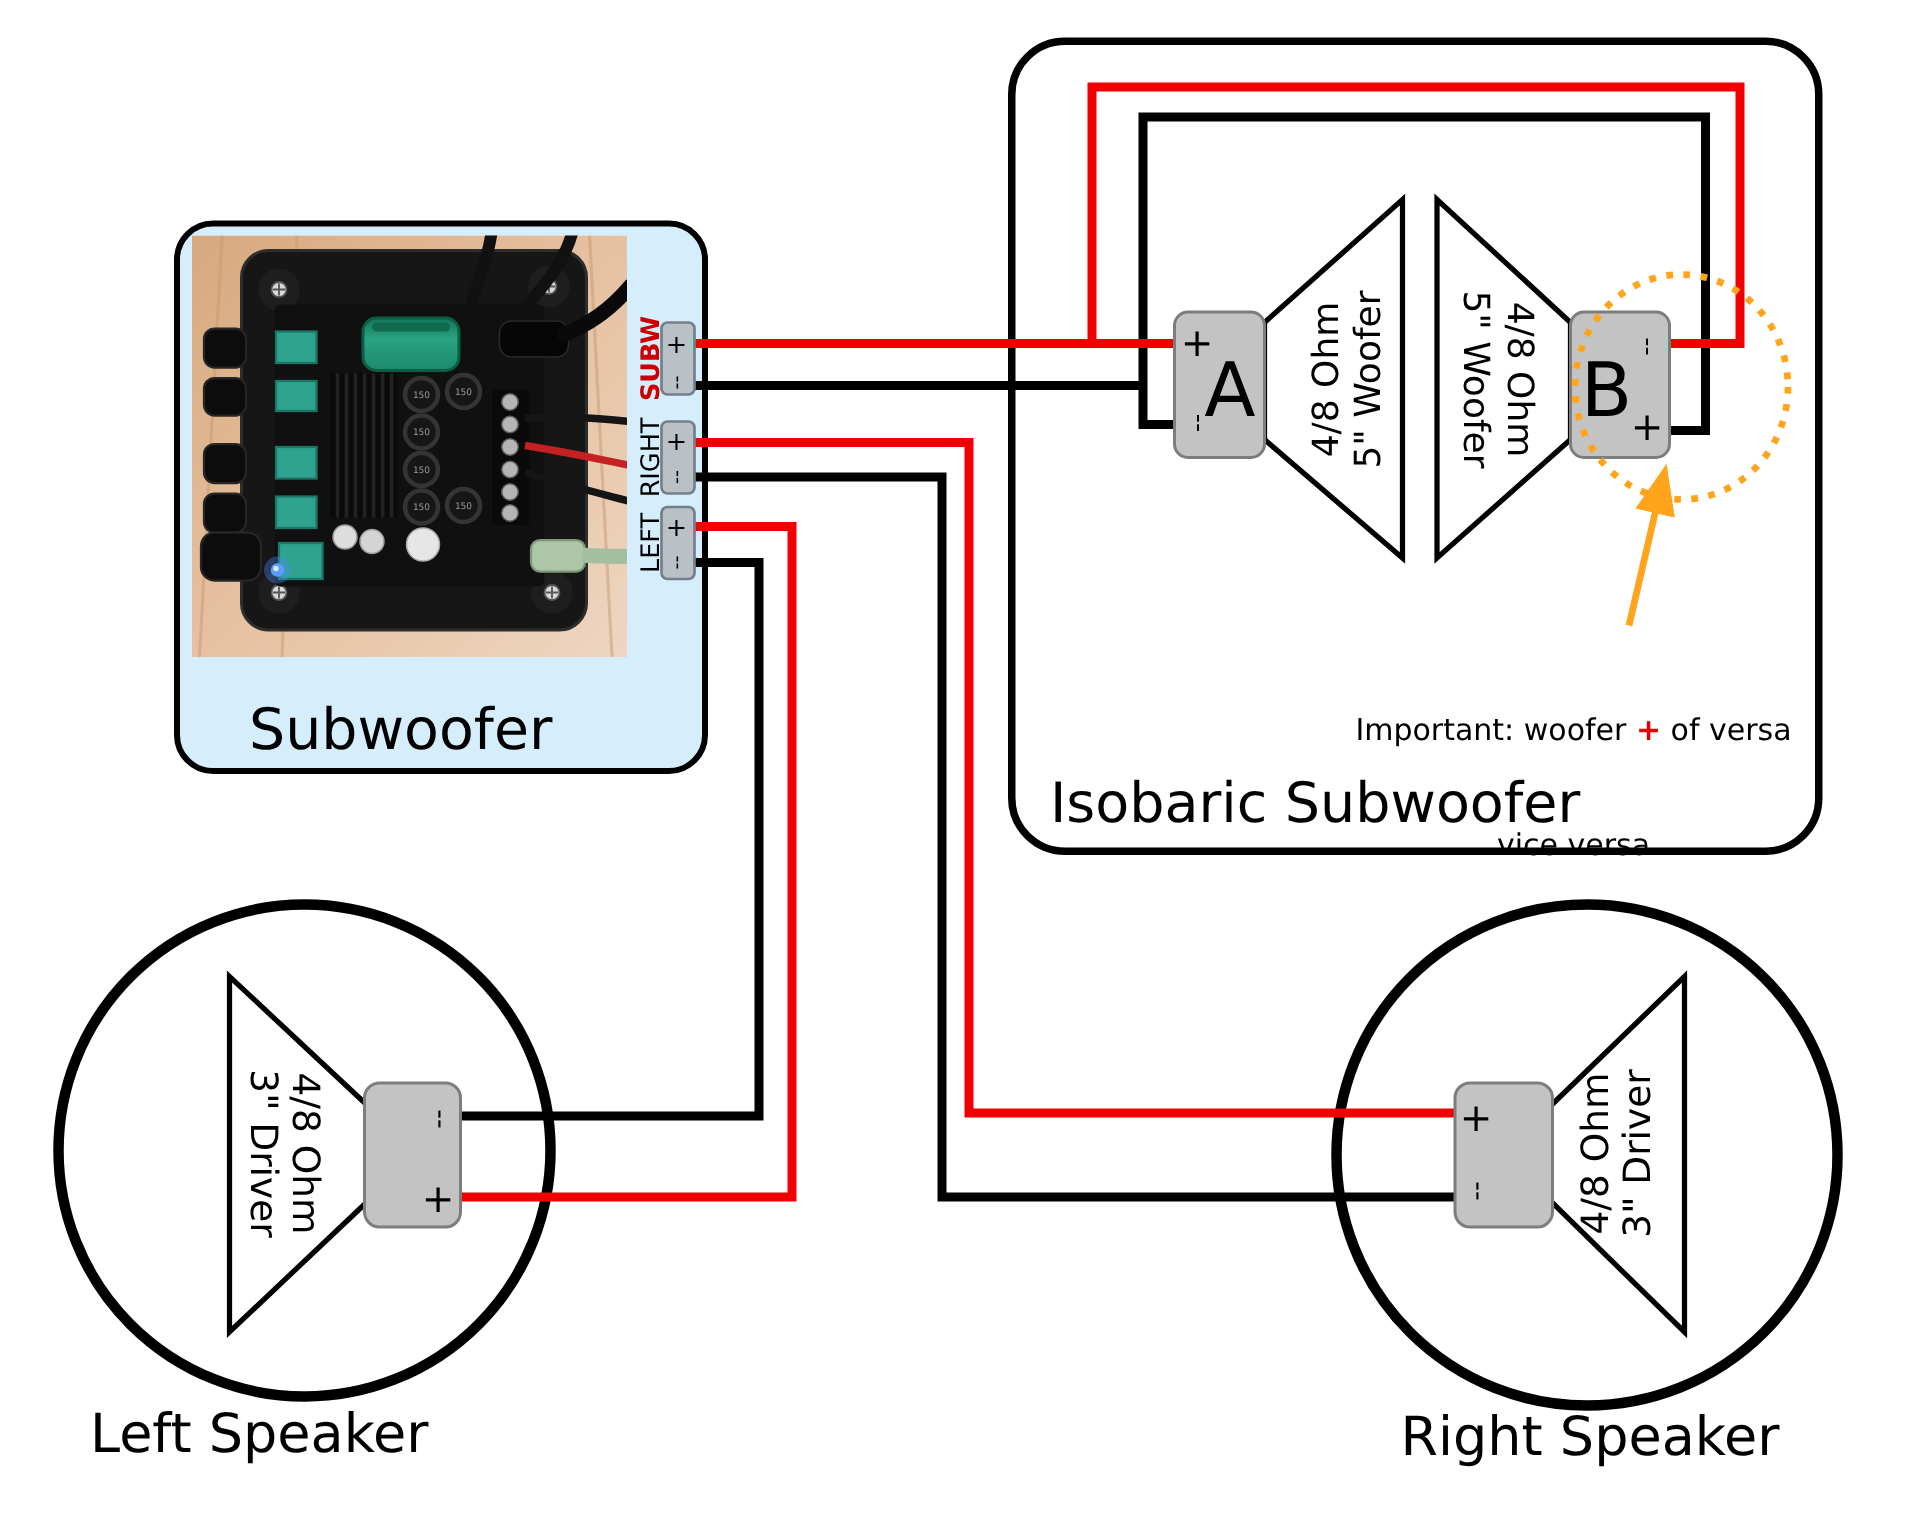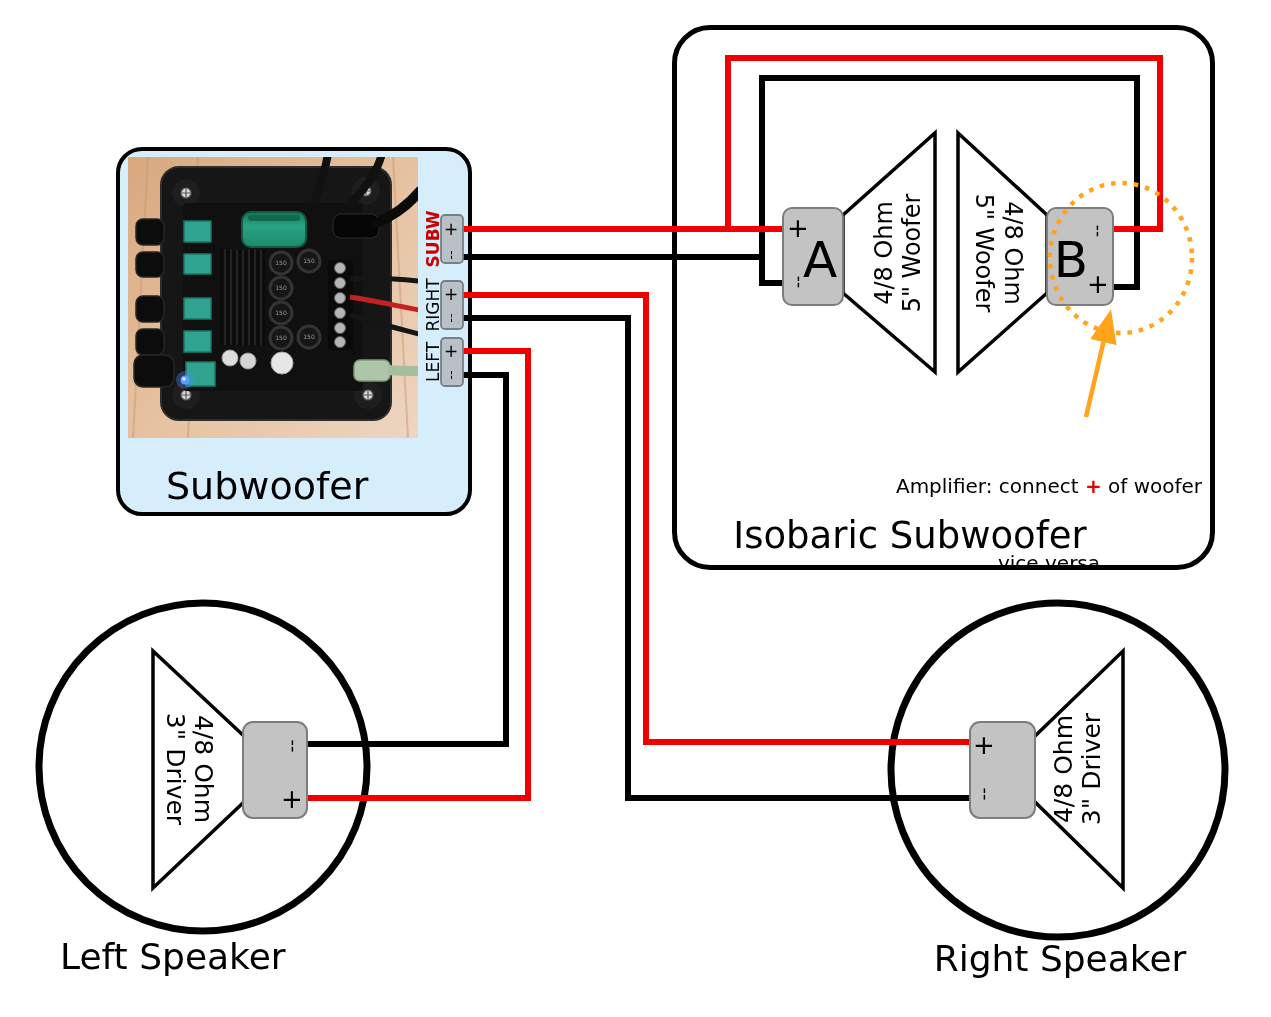--- a/index.html
+++ b/index.html
@@ -3,21 +3,21 @@
 <meta charset="utf-8">
 <style>
   html,body{margin:0;padding:0;background:#ffffff;}
   .stage{position:relative;width:1271px;height:1017px;background:#ffffff;overflow:hidden;
          font-family:"DejaVu Sans","Liberation Sans",sans-serif;color:#000;}
   .absbox{position:absolute;box-sizing:border-box;}
   .amp-box{left:116px;top:147px;width:356px;height:369px;border:4px solid #000;border-radius:26px;background:#d6eefc;z-index:1;}
   .photo{left:128px;top:157px;width:290px;height:281px;z-index:2;}
   .sub-box{left:672px;top:25px;width:543px;height:545px;border:5px solid #000;border-radius:38px;background:#ffffff;z-index:1;}
   .amp-label{left:166px;top:464px;font-size:38px;z-index:3;}
-  .sub-title{left:700px;top:514px;width:420px;text-align:center;font-size:37px;z-index:3;}
+  .sub-title{left:700px;top:514px;width:420px;text-align:left;font-size:37px;z-index:3;}
   .lsp-label{left:60px;top:936px;width:286px;text-align:left;font-size:36px;z-index:3;}
   .rsp-label{left:915px;top:938px;width:290px;text-align:center;font-size:36px;z-index:3;}
   .note{left:868px;top:423px;width:362px;text-align:center;font-size:20px;line-height:25.5px;z-index:3;white-space:pre;}
   .note .plus{color:#e00000;font-weight:bold;}
   .note .dashes{font-weight:bold;letter-spacing:-1px;}
   .overlay{position:absolute;left:0;top:0;z-index:5;pointer-events:none;}
   svg text{font-family:"DejaVu Sans","Liberation Sans",sans-serif;}
 </style>
 </head>
 <body>
@@ -136,21 +136,21 @@
   </div>
 
   <div class="absbox sub-box"></div>
 
   <div class="absbox amp-label">Subwoofer</div>
   <div class="absbox sub-title">Isobaric Subwoofer</div>
   <div class="absbox lsp-label">Left Speaker</div>
   <div class="absbox rsp-label">Right Speaker</div>
 
   <div class="absbox note">
-    <div><span>Amplifier: connect </span><span class="plus">+</span><span> of woofer</span></div>
+    <div><span>Important: woofer </span><span class="plus">+</span><span> of versa</span></div>
     <div>vice versa</div>
   </div>
 
   <svg class="overlay" width="1271" height="1017" viewBox="0 0 1271 1017">
     <defs>
       <marker id="ah" orient="auto" markerWidth="9" markerHeight="8" refX="5.5" refY="3">
         <path d="M0,0 L7.5,3 L0,6 Z" fill="#ffa41b"></path>
       </marker>
     </defs>
 

